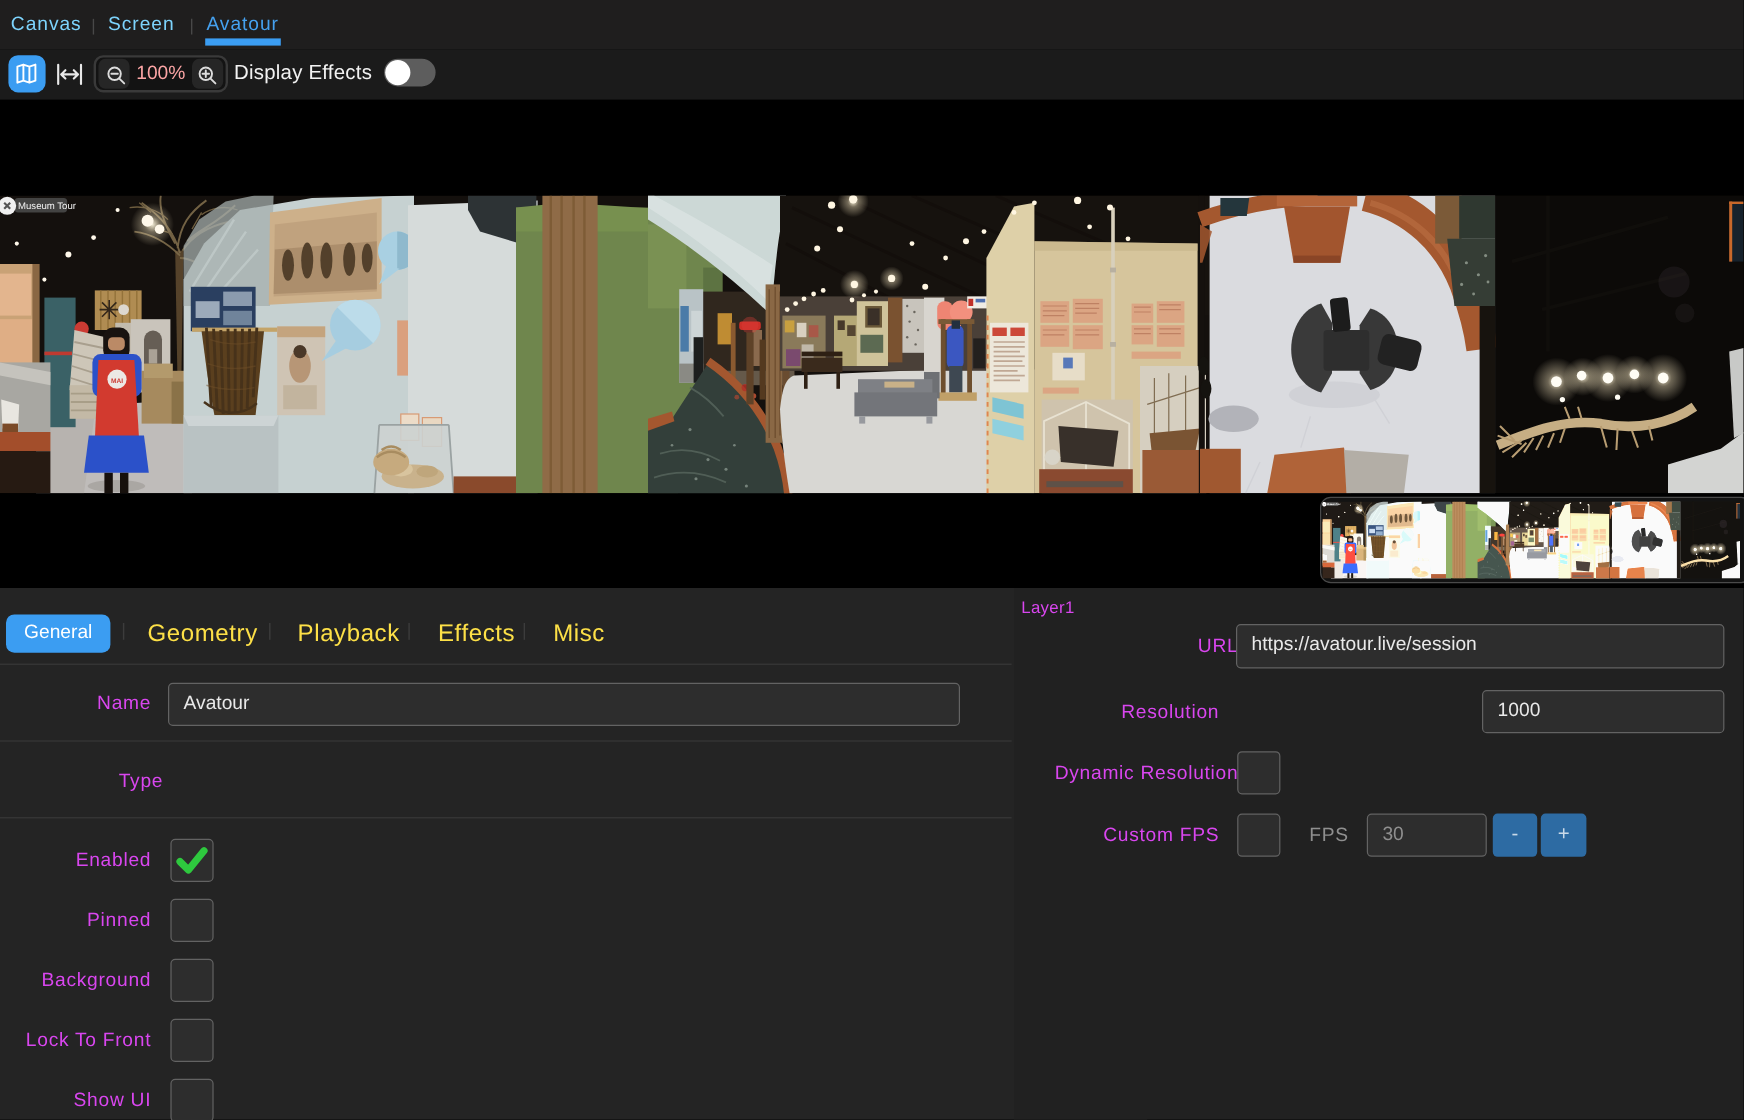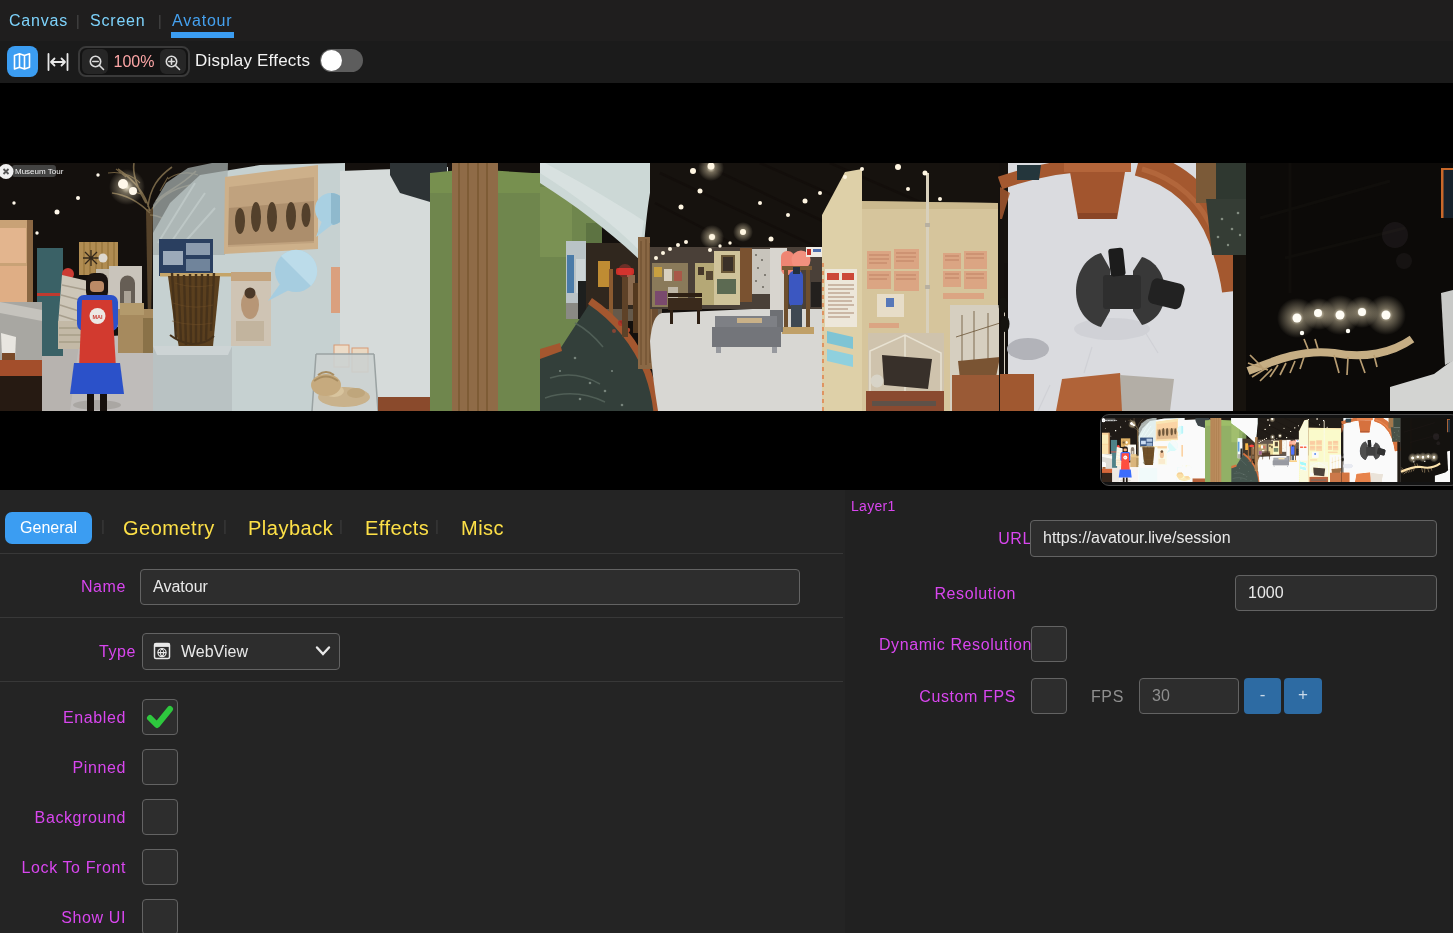--- a/index.html
+++ b/index.html
@@ -473,31 +473,20 @@
   <span class="ptab" style="left:365px;">Effects</span>
   <span class="psep" style="left:339px;">|</span>
   <span class="ptab" style="left:461px;">Misc</span>
   <span class="psep" style="left:435px;">|</span>
   <div class="divh" style="top:63px;"></div>
   <div class="divh" style="top:127px;"></div>
   <div class="divh" style="top:191px;"></div>
   <div class="lbl rt" style="left:0;top:88px;width:126px;">Name</div>
   <div class="inp" style="left:140px;top:79px;width:660px;height:36px;">Avatour</div>
   <div class="lbl rt" style="left:0;top:153px;width:126px;margin-left:10px;">Type</div>
-  <div class="inp" style="left:142px;top:143px;width:198px;height:37px;line-height:35px;padding-left:38px;">WebView
-    <svg style="position:absolute;left:10px;top:8px;" width="18" height="18" viewBox="0 0 18 18">
-      <rect x="1.5" y="1.5" width="15" height="15" rx="1.5" fill="none" stroke="#e8e8e8" stroke-width="1.5"></rect>
-      <rect x="1.5" y="1.5" width="15" height="3.4" fill="#e8e8e8"></rect>
-      <circle cx="9" cy="10.6" r="4.1" fill="none" stroke="#e8e8e8" stroke-width="1.2"></circle>
-      <path d="M4.9 10.6 H13.1 M9 6.5 C6.8 8.9 6.8 12.3 9 14.7 M9 6.5 C11.2 8.9 11.2 12.3 9 14.7" fill="none" stroke="#e8e8e8" stroke-width="1.1"></path>
-    </svg>
-    <svg style="position:absolute;left:172px;top:11px;" width="16" height="12" viewBox="0 0 16 12">
-      <path d="M2 2.5 L8 9 L14 2.5" fill="none" stroke="#e8e8e8" stroke-width="2.4" stroke-linecap="round"></path>
-    </svg>
-  </div>
   <div class="lbl rt" style="left:0;top:219px;width:126px;">Enabled</div>
   <div class="chk" style="left:142px;top:209px;">
     <svg width="34" height="34" viewBox="0 0 34 34">
       <path d="M7 18 L14 25 L27 9" fill="none" stroke="#2ec83e" stroke-width="6" stroke-linecap="round" stroke-linejoin="round"></path>
     </svg>
   </div>
   <div class="lbl rt" style="left:0;top:269px;width:126px;">Pinned</div>
   <div class="chk" style="left:142px;top:259px;"></div>
   <div class="lbl rt" style="left:0;top:319px;width:126px;">Background</div>
   <div class="chk" style="left:142px;top:309px;"></div>

